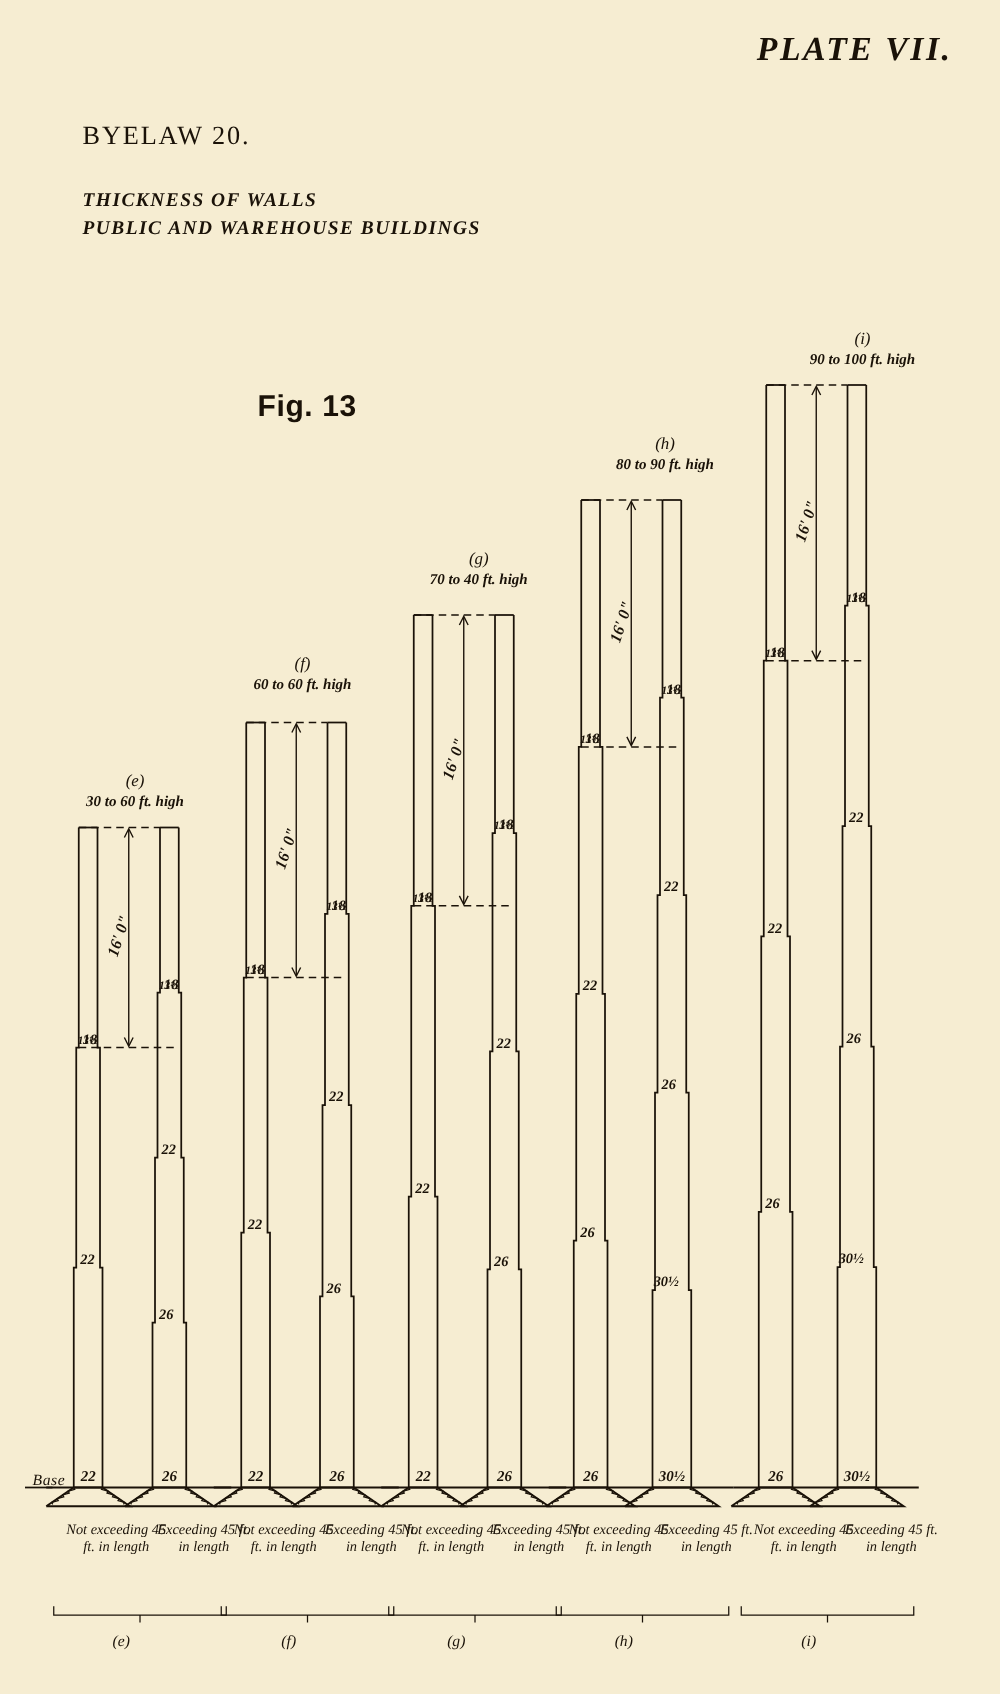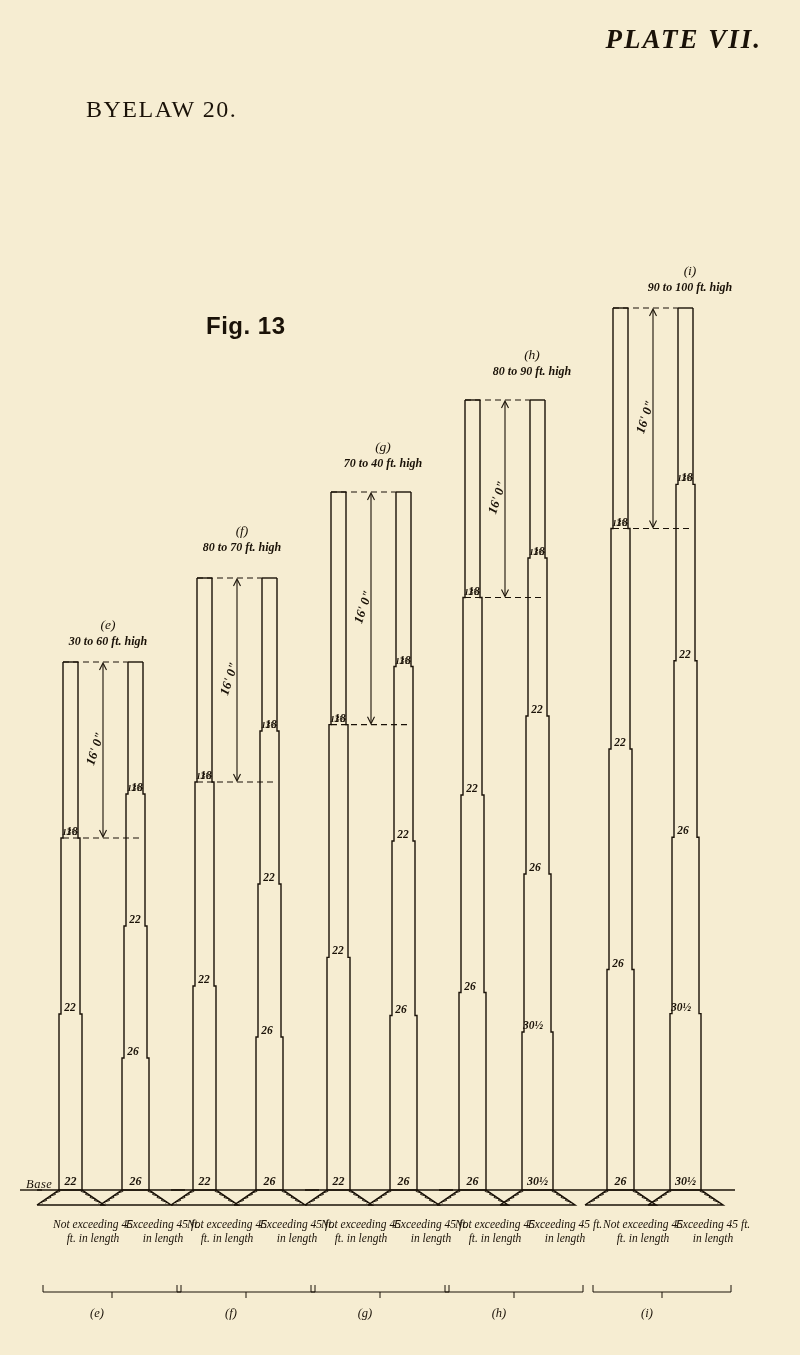--- a/index.html
+++ b/index.html
@@ -16,21 +16,21 @@
   
   .plate-no{
     position:absolute;right:38px;top:24px;
     font-family:"Liberation Serif",serif;
     font-style:italic;font-weight:bold;
     font-size:27px;letter-spacing:2px;
   }
   .byelaw{
     position:absolute;left:66px;top:96px;
     font-family:"Liberation Serif",serif;
-    font-size:24px;letter-spacing:1.5px;margin-left:20px;
+    font-size:21px;letter-spacing:1.5px;
   }
   .subtitle{
     position:absolute;left:66px;top:150px;
     font-family:"Liberation Serif",serif;
     font-style:italic;font-weight:bold;
     font-size:15.5px;letter-spacing:1.2px;
     line-height:22px;
   }
   .subtitle div{white-space:nowrap;}
   .figno{
@@ -65,29 +65,33 @@
     font-style:italic;font-size:12.5px;letter-spacing:.5px;
   }
 </style>
 </head>
 <body>
 
 <div class="page">
 
   <div class="plate-no">PLATE VII.</div>
   <div class="byelaw">BYELAW 20.</div>
+  <div class="subtitle">
+    <div>THICKNESS OF WALLS</div>
+    <div>PUBLIC AND WAREHOUSE BUILDINGS</div>
+  </div>
   <div class="figno">Fig. 13</div>
 
   <div class="ghead" id="gh0" style="left:28px;top:616px;width:160px;">
     <div class="gl">(e)</div>
     <div class="gr">30 to 60 ft. high</div>
   </div>
   <div class="ghead" id="gh1" style="left:162px;top:522px;width:160px;">
     <div class="gl">(f)</div>
-    <div class="gr">80 to 70 ft. high</div>
+    <div class="gr">60 to 60 ft. high</div>
   </div>
   <div class="ghead" id="gh2" style="left:303px;top:438px;width:160px;">
     <div class="gl">(g)</div>
     <div class="gr">70 to 40 ft. high</div>
   </div>
   <div class="ghead" id="gh3" style="left:452px;top:346px;width:160px;">
     <div class="gl">(h)</div>
     <div class="gr">80 to 90 ft. high</div>
   </div>
   <div class="ghead" id="gh4" style="left:600px;top:262px;width:180px;">

